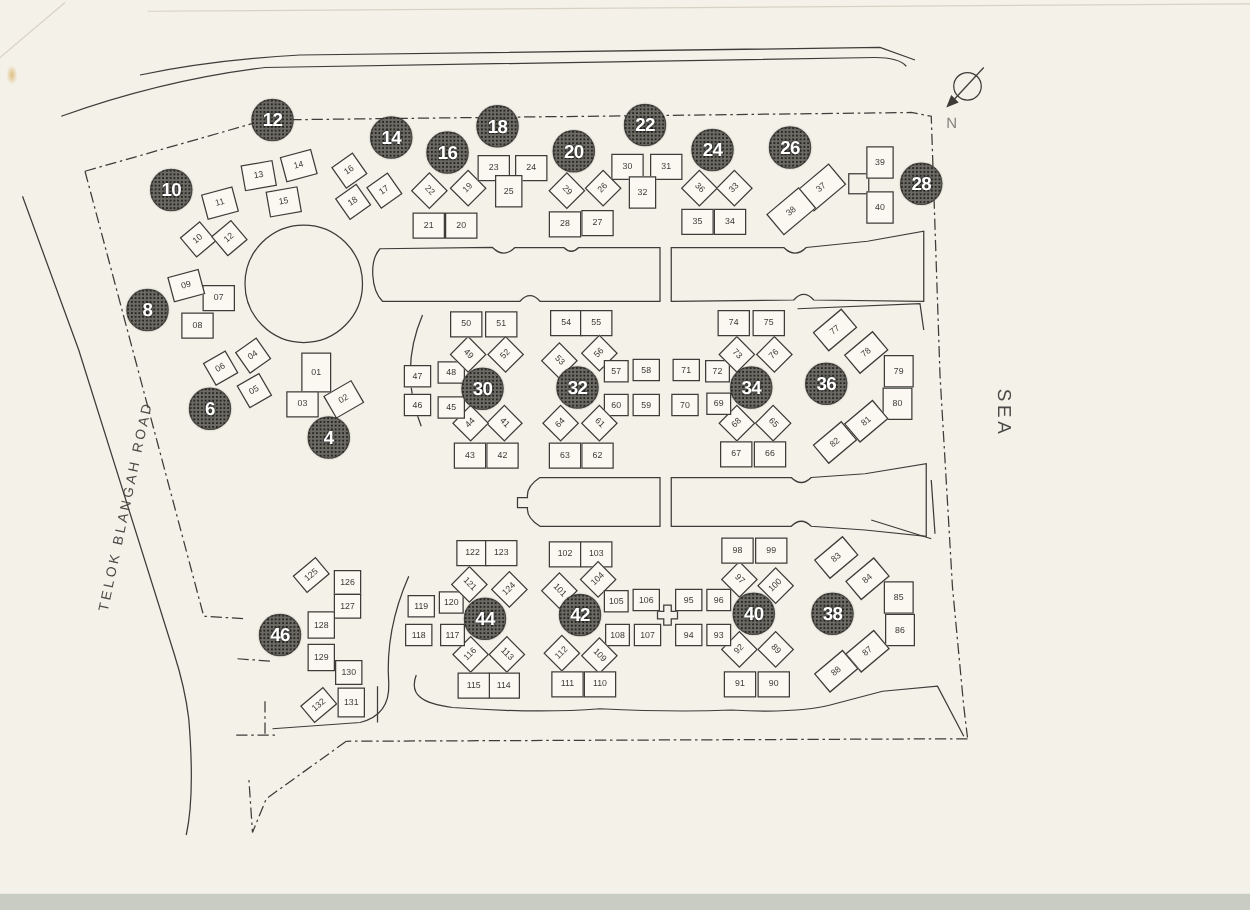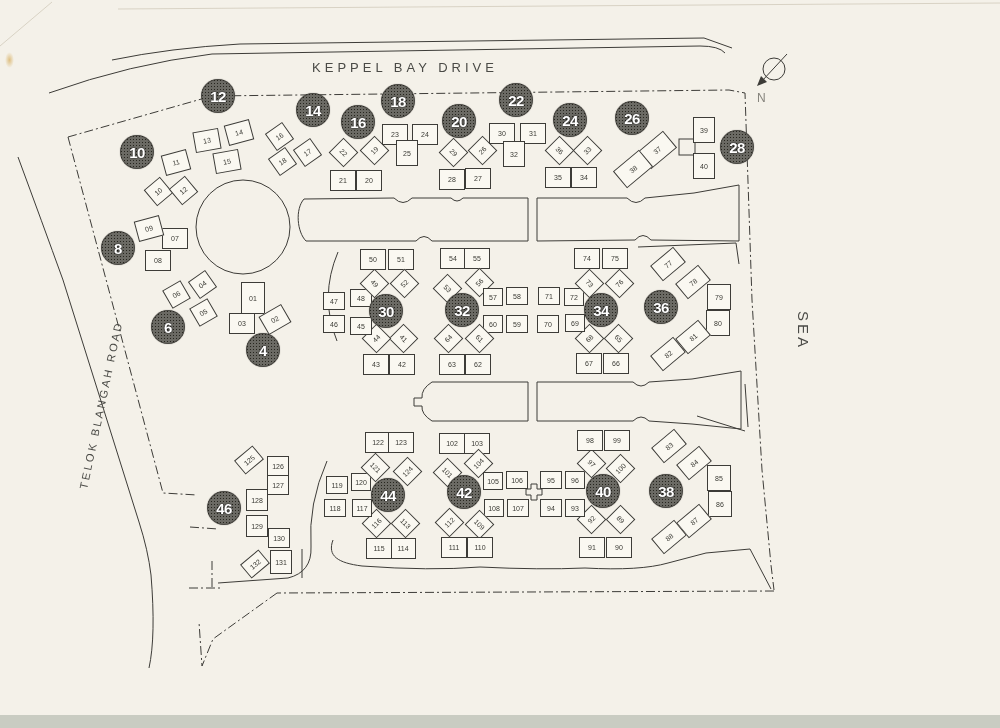--- a/index.html
+++ b/index.html
@@ -249,19 +249,18 @@
       <div class="bcircle" style="left: 445px; top: 293px;">32</div>
       <div class="bcircle" style="left: 584px; top: 293px;">34</div>
       <div class="bcircle" style="left: 644px; top: 290px;">36</div>
       <div class="bcircle" style="left: 649px; top: 474px;">38</div>
       <div class="bcircle" style="left: 586px; top: 474px;">40</div>
       <div class="bcircle" style="left: 447px; top: 475px;">42</div>
       <div class="bcircle" style="left: 371px; top: 478px;">44</div>
       <div class="bcircle" style="left: 207px; top: 491px;">46</div>
     </div>
 
-  <div class="map-label lbl-keppel">KEPPEL BAY DRIVE</div>
   <div class="map-label lbl-telok">TELOK BLANGAH ROAD</div>
   <div class="map-label lbl-sea">SEA</div>
   <div class="map-label lbl-north">N</div>
 
   <div class="scan-band"></div>
 </div>
 
 </body></html>

